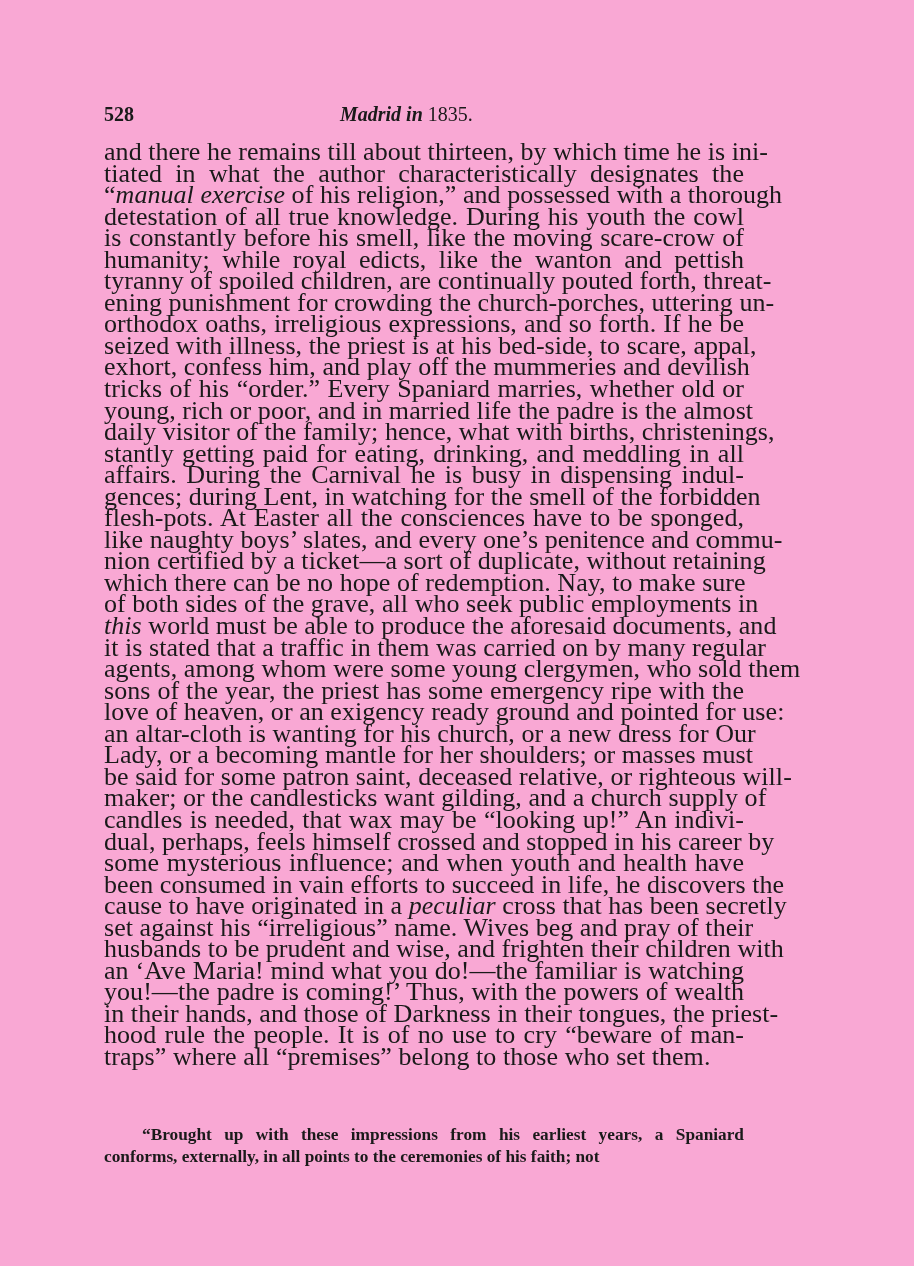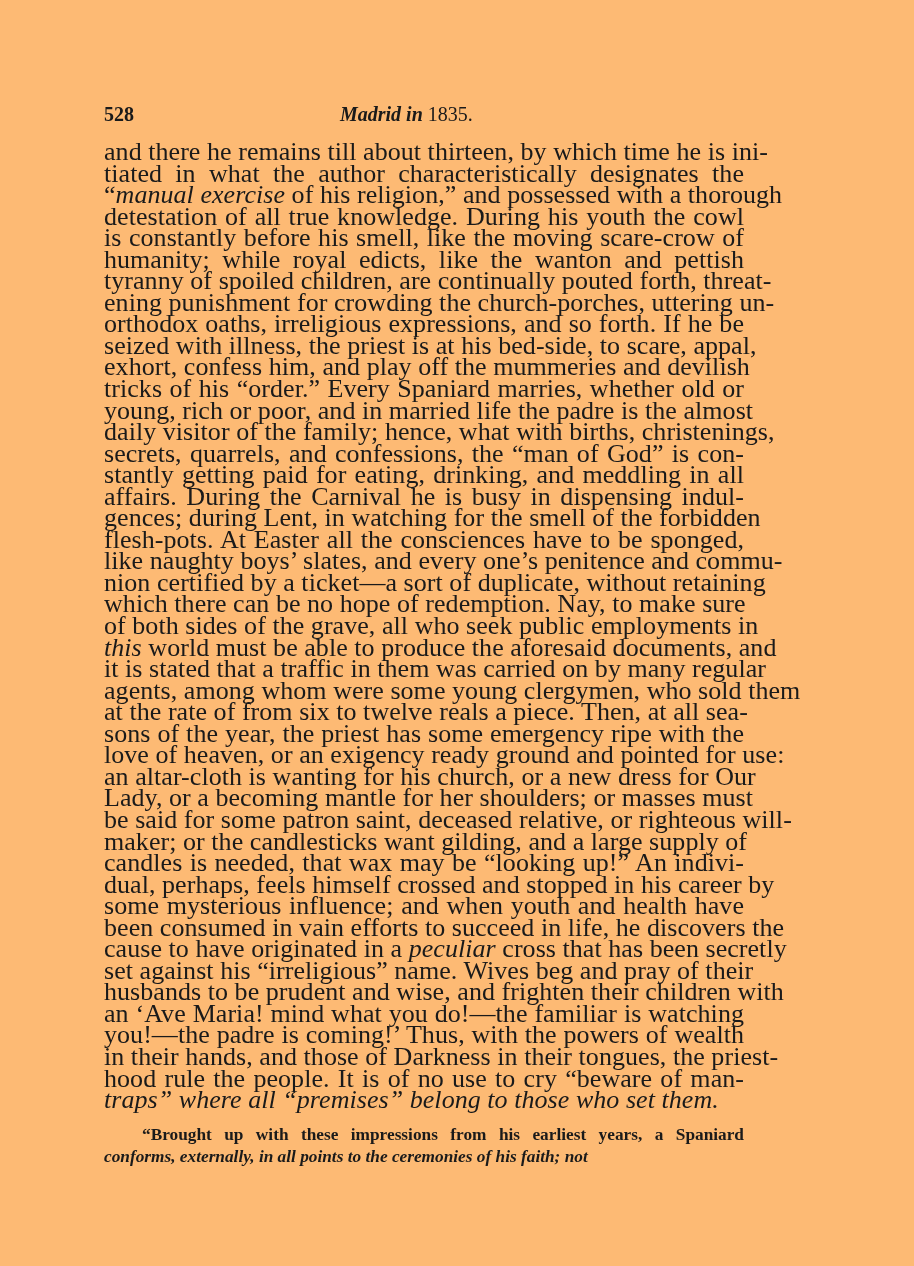--- a/index.html
+++ b/index.html
@@ -12,21 +12,21 @@
       height: 1266px;
       position: relative;
       overflow: hidden;
       color: #1a1a1a;
       font-family: "DejaVu Serif", "Liberation Serif", serif;
     }
     .page {
       position: absolute;
       left: 0; top: 0;
       width: 914px; height: 1266px;
-      background: #fdba74;
+      background: #f9a8d4;
     }
     .running-head {
       position: absolute;
       left: 104px;
       top: 103px;
       width: 640px;
       height: 22px;
       font-family: "Liberation Serif", serif;
       font-size: 20px;
       line-height: 22px;
@@ -61,21 +61,20 @@
     .line {
       display: block;
       height: 21.55px;
       white-space: nowrap;
       text-align: justify;
       text-align-last: justify;
       overflow: visible;
     }
     .line.last {
       text-align-last: left;
-      font-style: italic;
     }
     .quote-block {
       position: absolute;
       left: 104px;
       top: 1114px;
       width: 640px;
       font-family: "Liberation Serif", serif;
       font-size: 17.3px;
       line-height: 21.5px;
       font-weight: bold;
@@ -107,39 +106,37 @@
       <span class="line">is constantly before his smell, like the moving scare-crow of</span>
       <span class="line">humanity;  while royal edicts, like  the  wanton  and  pettish</span>
       <span class="line">tyranny of spoiled children, are continually pouted forth, threat-</span>
       <span class="line">ening punishment for crowding the church-porches, uttering un-</span>
       <span class="line">orthodox oaths, irreligious expressions, and so forth.  If he be</span>
       <span class="line">seized with illness, the priest is at his bed-side, to scare, appal,</span>
       <span class="line">exhort, confess him, and play off the mummeries and devilish</span>
       <span class="line">tricks of his “order.”  Every Spaniard marries, whether old or</span>
       <span class="line">young, rich or poor, and in married life the padre is the almost</span>
       <span class="line">daily visitor of the family; hence, what with births, christenings,</span>
-      <span class="line">secrets, quarrels, and confessions, the “man of God” is con-</span>
       <span class="line">stantly getting paid for eating, drinking, and meddling in all</span>
       <span class="line">affairs.  During the Carnival he is busy in dispensing indul-</span>
       <span class="line">gences; during Lent, in watching for the smell of the forbidden</span>
       <span class="line">flesh-pots.  At Easter all the consciences have to be sponged,</span>
       <span class="line">like naughty boys’ slates, and every one’s penitence and commu-</span>
       <span class="line">nion certified by a ticket—a sort of duplicate, without retaining</span>
       <span class="line">which there can be no hope of redemption.  Nay, to make sure</span>
       <span class="line">of both sides of the grave, all who seek public employments in</span>
       <span class="line"><span></span><em>this</em><span> world must be able to produce the aforesaid documents, and</span></span>
       <span class="line">it is stated that a traffic in them was carried on by many regular</span>
       <span class="line">agents, among whom were some young clergymen, who sold them</span>
-      <span class="line">at the rate of from six to twelve reals a piece.  Then, at all sea-</span>
       <span class="line">sons of the year, the priest has some emergency ripe with the</span>
       <span class="line">love of heaven, or an exigency ready ground and pointed for use:</span>
       <span class="line">an altar-cloth is wanting for his church, or a new dress for Our</span>
       <span class="line">Lady, or a becoming mantle for her shoulders; or masses must</span>
       <span class="line">be said for some patron saint, deceased relative, or righteous will-</span>
-      <span class="line">maker; or the candlesticks want gilding, and a large supply of</span>
+      <span class="line">maker; or the candlesticks want gilding, and a church supply of</span>
       <span class="line">candles is needed, that wax may be “looking up!”  An indivi-</span>
       <span class="line">dual, perhaps, feels himself crossed and stopped in his career by</span>
       <span class="line">some mysterious influence; and when youth and health have</span>
       <span class="line">been consumed in vain efforts to succeed in life, he discovers the</span>
       <span class="line"><span>cause to have originated in a </span><em>peculiar</em><span> cross that has been secretly</span></span>
       <span class="line">set against his “irreligious” name.  Wives beg and pray of their</span>
       <span class="line">husbands to be prudent and wise, and frighten their children with</span>
       <span class="line">an ‘Ave Maria! mind what you do!—the familiar is watching</span>
       <span class="line">you!—the padre is coming!’  Thus, with the powers of wealth</span>
       <span class="line">in their hands, and those of Darkness in their tongues, the priest-</span>

